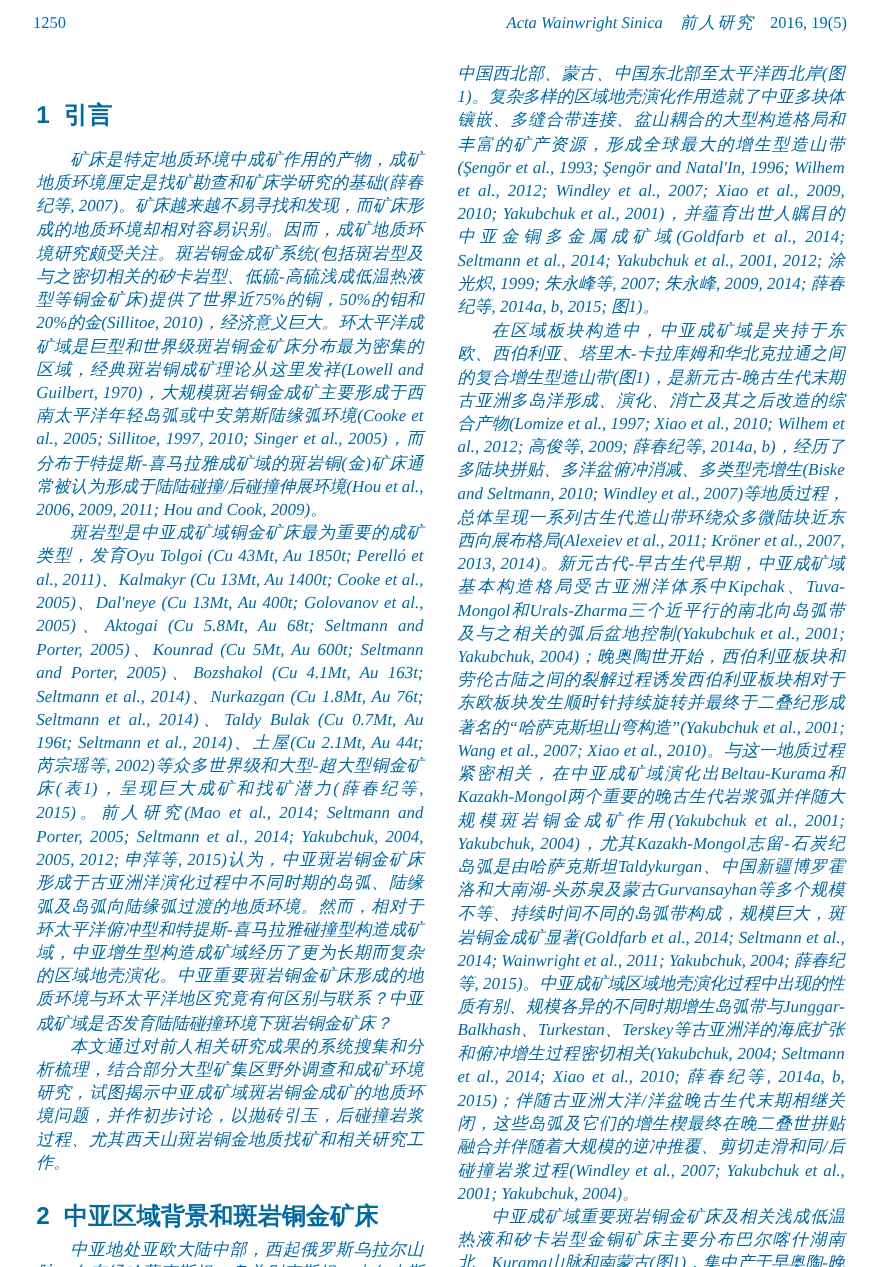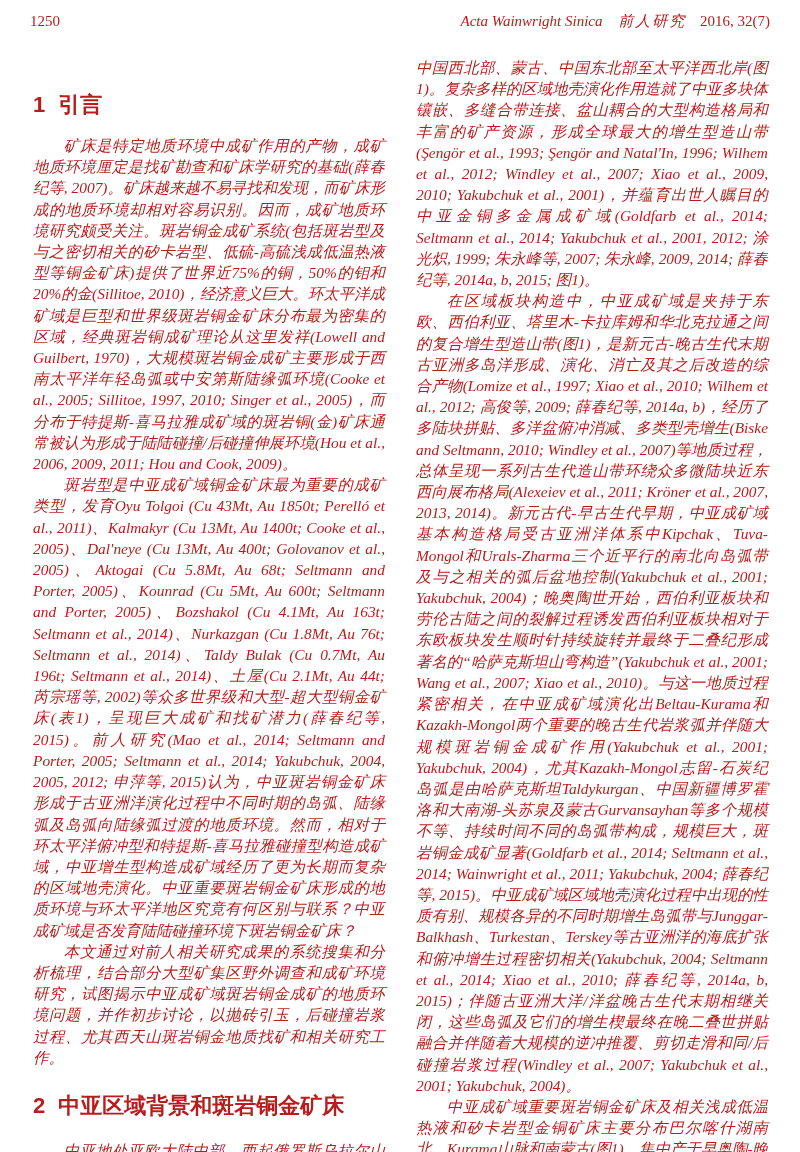--- a/index.html
+++ b/index.html
@@ -2,21 +2,21 @@
 <html><head>
 <meta charset="utf-8">
 <style>
   html, body { margin: 0; padding: 0; background: #ffffff; }
   .page {
     position: relative;
     width: 800px;
     height: 1152px;
     background: #ffffff;
     overflow: hidden;
-    color: #b91c1c;
+    color: #0369a1;
     font-family: "Liberation Serif", "DejaVu Serif", serif;
   }
   .header {
     position: absolute;
     top: 12px;
     left: 30px;
     right: 30px;
     display: flex;
     justify-content: space-between;
     align-items: baseline;
@@ -46,33 +46,33 @@
   h2.sec {
     font-family: "Liberation Sans", "DejaVu Sans", sans-serif;
     font-size: 22px;
     font-weight: 700;
     line-height: 24px;
     margin: 0;
     text-align: left;
   }
   h2.sec .num { margin-right: 13px; }
   #sec1 { margin-top: 36px; margin-bottom: 18px; }
-  #sec2 { margin-top: 26px; margin-bottom: 22px; }
+  #sec2 { margin-top: 26px; margin-bottom: 8px; }
 </style>
 </head>
 <body>
 
 <div class="page">
 
   <div class="header">
     <span>1250</span>
     <span class="journal">
       <span class="latin">Acta Wainwright Sinica</span>
       <span class="cn">前人研究</span>
-      <span class="issue">2016, 32(7)</span>
+      <span class="issue">2016, 19(5)</span>
     </span>
   </div>
 
   <div class="columns">
 
     <div class="col">
       <h2 class="sec" id="sec1">
         <span class="num">1</span><span>引言</span>
       </h2>
       <p>矿床是特定地质环境中成矿作用的产物，成矿地质环境厘定是找矿勘查和矿床学研究的基础(薛春纪等, 2007)。矿床越来越不易寻找和发现，而矿床形成的地质环境却相对容易识别。因而，成矿地质环境研究颇受关注。斑岩铜金成矿系统(包括斑岩型及与之密切相关的矽卡岩型、低硫-高硫浅成低温热液型等铜金矿床)提供了世界近75%的铜，50%的钼和20%的金(Sillitoe, 2010)，经济意义巨大。环太平洋成矿域是巨型和世界级斑岩铜金矿床分布最为密集的区域，经典斑岩铜成矿理论从这里发祥(Lowell and Guilbert, 1970)，大规模斑岩铜金成矿主要形成于西南太平洋年轻岛弧或中安第斯陆缘弧环境(Cooke et al., 2005; Sillitoe, 1997, 2010; Singer et al., 2005)，而分布于特提斯-喜马拉雅成矿域的斑岩铜(金)矿床通常被认为形成于陆陆碰撞/后碰撞伸展环境(Hou et al., 2006, 2009, 2011; Hou and Cook, 2009)。</p>

